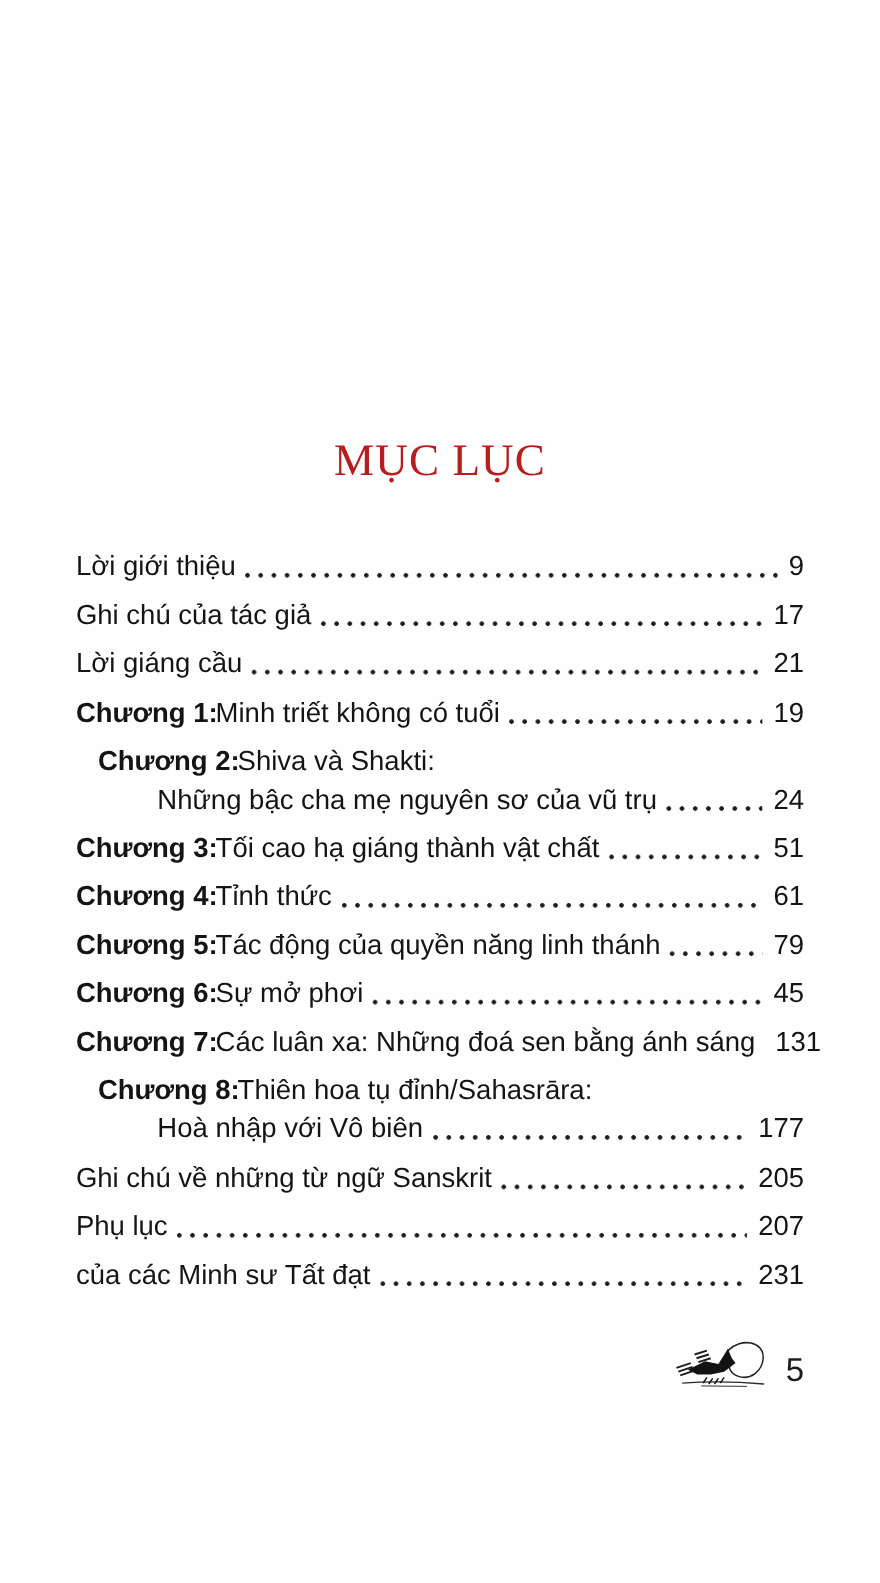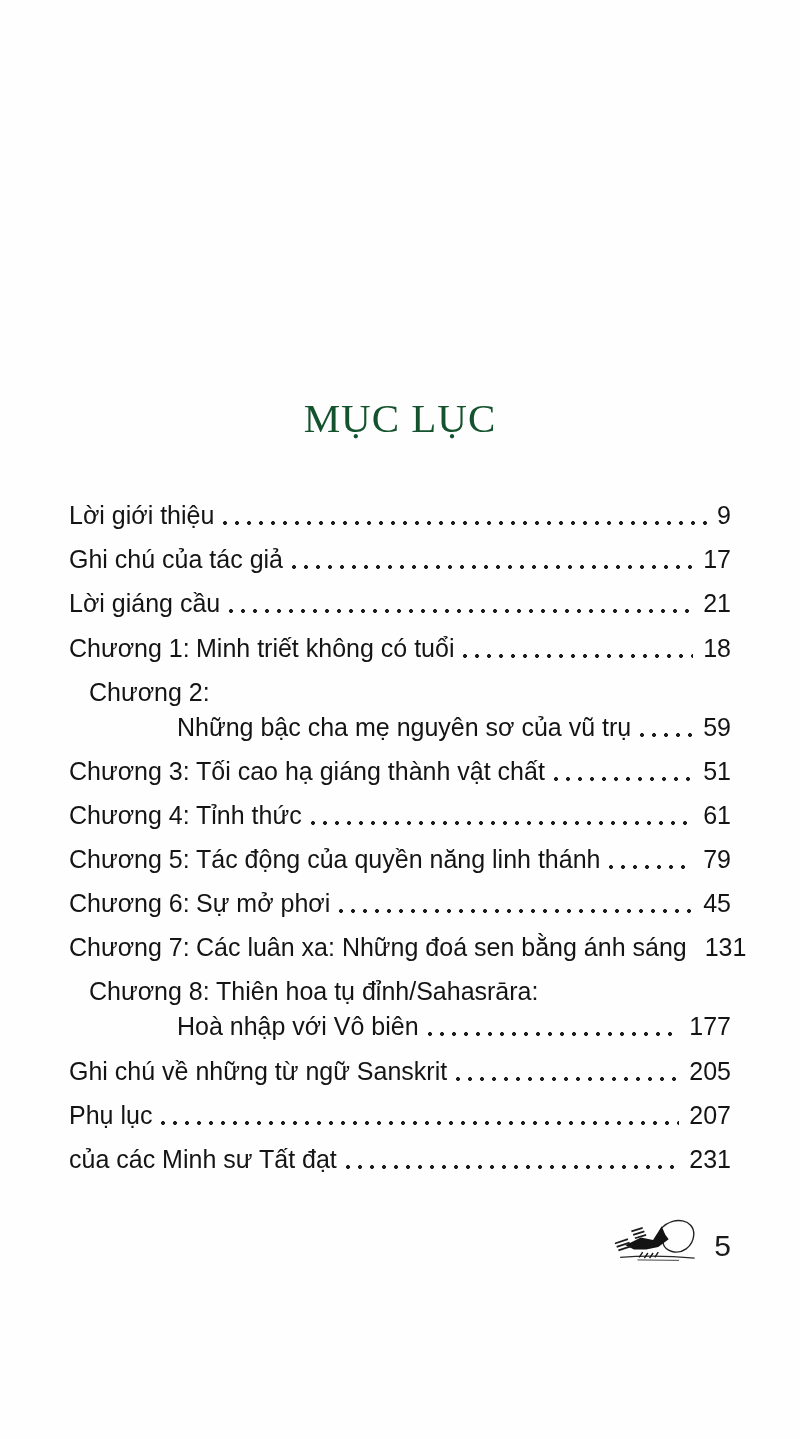--- a/index.html
+++ b/index.html
@@ -21,39 +21,39 @@
     margin: 0 auto;
     padding-top: 394px;
   }
   .toc-title {
     font-family: "Liberation Serif", serif;
     font-weight: 400;
     font-size: 41px;
     line-height: 48px;
     letter-spacing: 1px;
     text-align: center;
-    color: #14532d;
+    color: #b91c1c;
     margin: 0 0 58px 0;
   }
   .toc-row {
     display: flex;
     align-items: flex-start;
     font-size: 25px;
     line-height: 30px;
     margin-bottom: 14px;
     white-space: nowrap;
   }
   .toc-row.tight { margin-bottom: 5px; margin-left: 20px; }
   .toc-row.gap-top { margin-top: 15px; }
   .chapter-num {
-    font-weight: 400;
+    font-weight: 700;
     width: 127px;
     flex-shrink: 0;
   }
-  .indent { margin-left: 108px; }
+  .indent { margin-left: 74px; }
   .entry-label { flex-shrink: 0; }
   .leader-dots {
     flex: 1 1 auto;
     height: 6px;
     align-self: flex-end;
     margin: 0 10px 4px 8px;
     background-image: radial-gradient(circle at 3px 3px, #1c1c1c 1.8px, transparent 2.2px);
     background-size: 12px 6px;
     background-repeat: repeat-x;
     background-position: left center;
@@ -104,30 +104,31 @@
     <div class="toc-row">
       <span class="entry-label">Lời giáng cầu</span>
       <span class="leader-dots"></span>
       <span class="page-num">21</span>
     </div>
 
     <div class="toc-row gap-top">
       <span class="chapter-num">Chương 1:</span>
       <span class="entry-label">Minh triết không có tuổi</span>
       <span class="leader-dots"></span>
-      <span class="page-num">18</span>
+      <span class="page-num">19</span>
     </div>
 
     <div class="toc-row tight">
       <span class="chapter-num">Chương 2:</span>
+      <span class="entry-label">Shiva và Shakti:</span>
     </div>
     <div class="toc-row">
       <span class="entry-label indent">Những bậc cha mẹ nguyên sơ của vũ trụ</span>
       <span class="leader-dots"></span>
-      <span class="page-num">59</span>
+      <span class="page-num">24</span>
     </div>
 
     <div class="toc-row">
       <span class="chapter-num">Chương 3:</span>
       <span class="entry-label">Tối cao hạ giáng thành vật chất</span>
       <span class="leader-dots"></span>
       <span class="page-num">51</span>
     </div>
     <div class="toc-row">
       <span class="chapter-num">Chương 4:</span>

